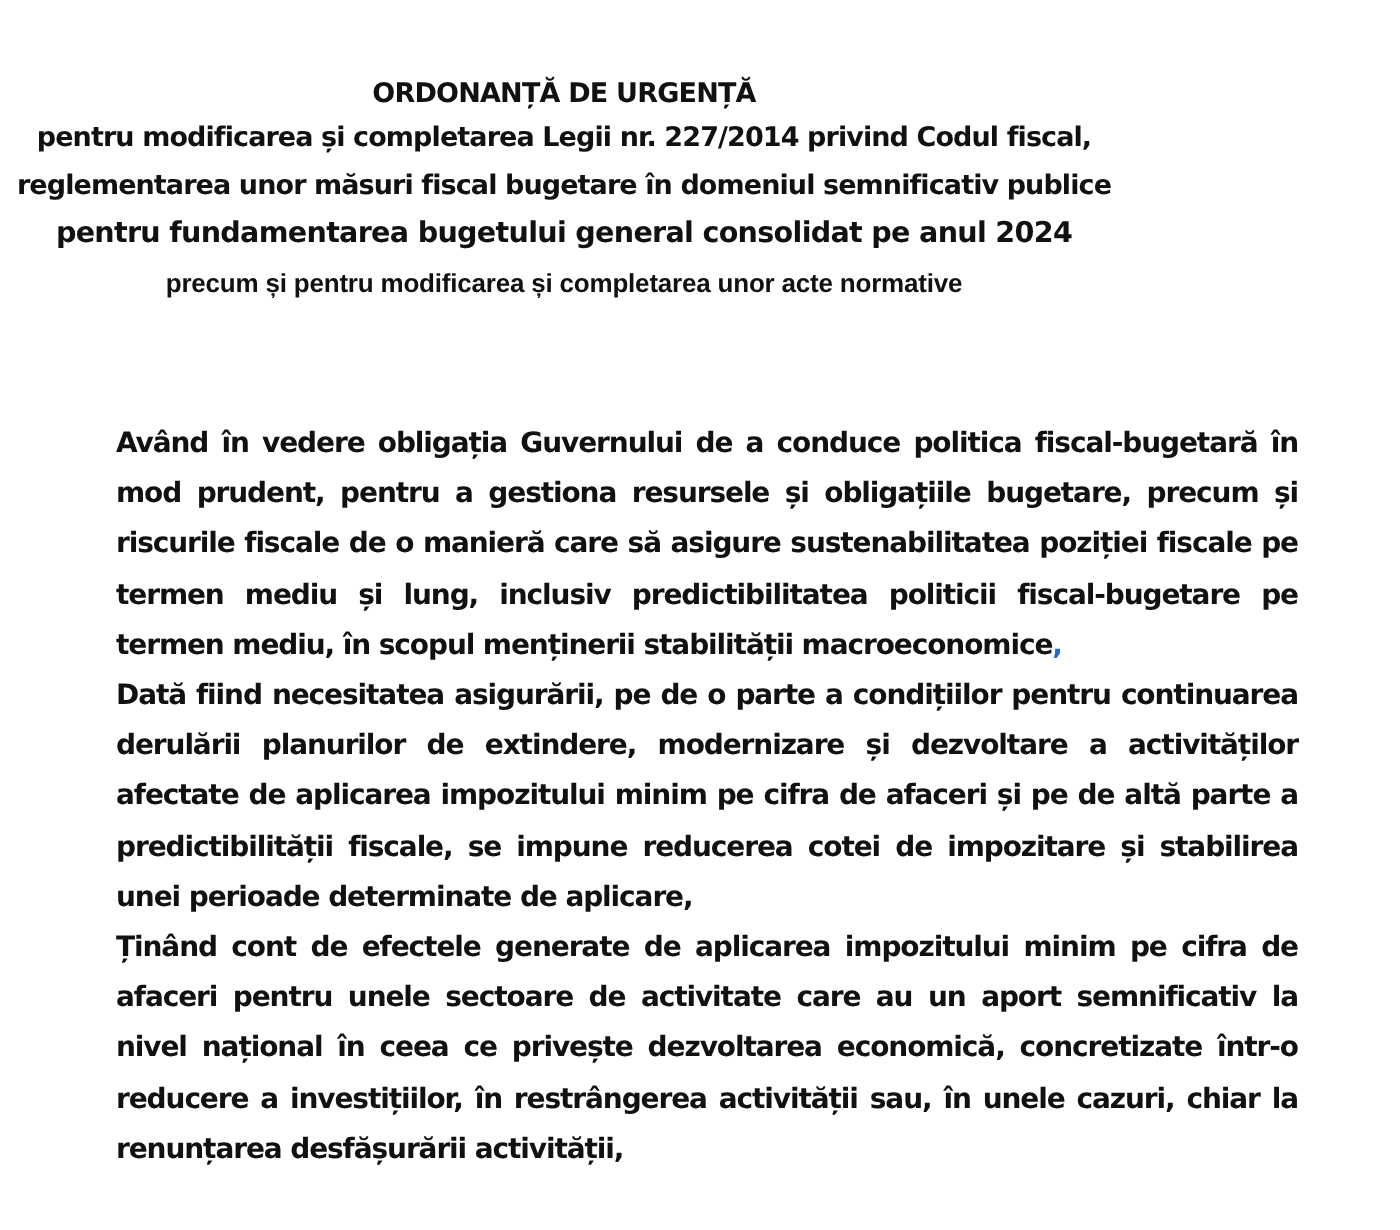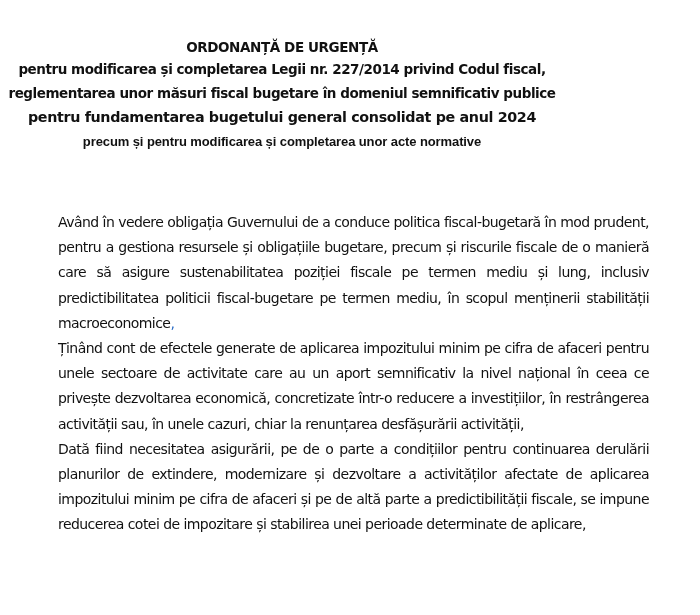--- a/index.html
+++ b/index.html
@@ -65,20 +65,21 @@
     .body-text {
       position: absolute;
       left: 58px;
       top: 210px;
       width: 591px;
       font-family: "DejaVu Sans", sans-serif;
       font-size: 14px;
       line-height: 25.2px;
       color: #111111;
       letter-spacing: -0.55px;
+      font-weight: bold;
     }
     .para {
       margin: 0;
       text-align: justify;
     }
     .blue {
       color: #2b6cc4;
     }
   </style>
 </head>
@@ -89,17 +90,17 @@
   <div class="header">
     <span class="line h-title">ORDONANȚĂ DE URGENȚĂ</span>
     <span class="line h-sub1">pentru modificarea și completarea Legii nr. 227/2014 privind Codul fiscal,</span>
     <span class="line h-sub2">reglementarea unor măsuri fiscal bugetare în domeniul semnificativ publice</span>
     <span class="line h-sub3">pentru fundamentarea bugetului general consolidat pe anul 2024</span>
     <span class="line h-sub4">precum și pentru modificarea și completarea unor acte normative</span>
   </div>
 
   <div class="body-text">
     <p class="para"><span>Având în vedere obligația Guvernului de a conduce politica fiscal-bugetară în mod prudent, pentru a gestiona resursele și obligațiile bugetare, precum și riscurile fiscale de o manieră care să asigure sustenabilitatea poziției fiscale pe termen mediu și lung, inclusiv predictibilitatea politicii fiscal-bugetare pe termen mediu, în scopul menținerii stabilității macroeconomice</span><span class="blue">,</span></p>
+    <p class="para"><span>Dată fiind necesitatea asigurării, pe de o parte a condițiilor pentru continuarea derulării planurilor de extindere, modernizare și dezvoltare a activităților afectate de aplicarea impozitului minim pe cifra de afaceri și pe de altă parte a predictibilității fiscale, se impune reducerea cotei de impozitare și stabilirea unei perioade determinate de aplicare,</span></p>
     <p class="para"><span>Ținând cont de efectele generate de aplicarea impozitului minim pe cifra de afaceri pentru unele sectoare de activitate care au un aport semnificativ la nivel național în ceea ce privește dezvoltarea economică, concretizate într-o reducere a investițiilor, în restrângerea activității sau, în unele cazuri, chiar la renunțarea desfășurării activității,</span></p>
-    <p class="para"><span>Dată fiind necesitatea asigurării, pe de o parte a condițiilor pentru continuarea derulării planurilor de extindere, modernizare și dezvoltare a activităților afectate de aplicarea impozitului minim pe cifra de afaceri și pe de altă parte a predictibilității fiscale, se impune reducerea cotei de impozitare și stabilirea unei perioade determinate de aplicare,</span></p>
   </div>
 
 </div>
 
 </body></html>

